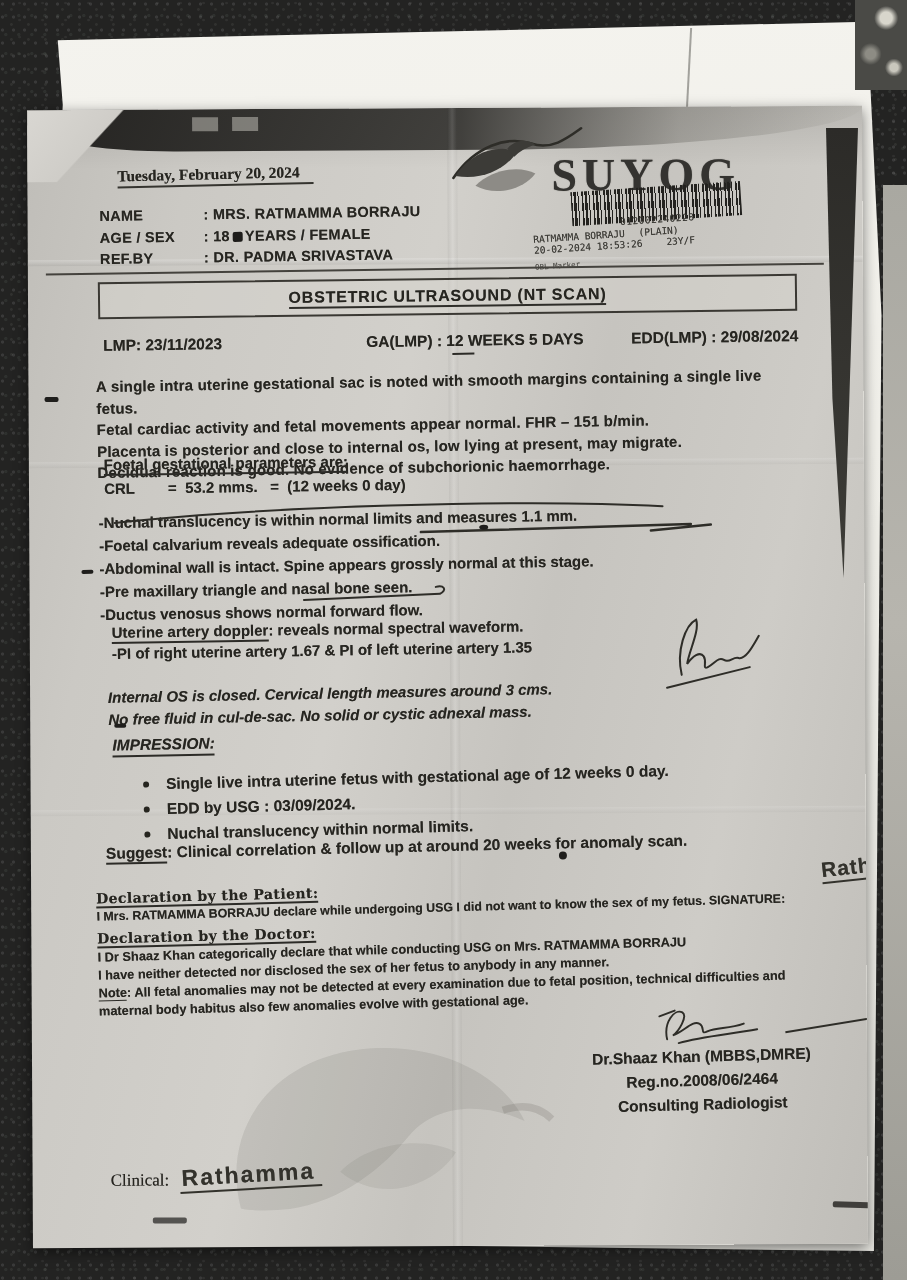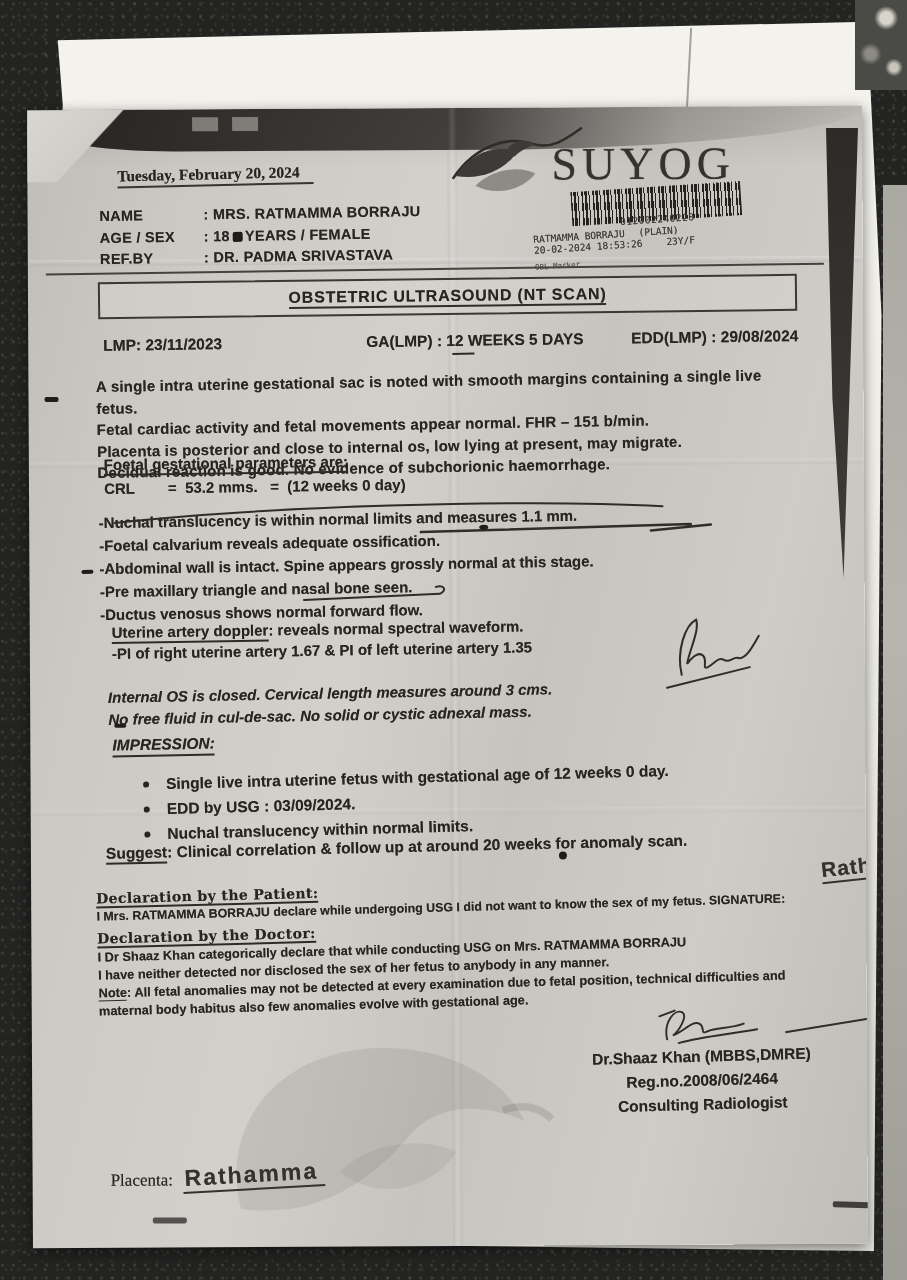--- a/index.html
+++ b/index.html
@@ -49,22 +49,22 @@
   .ink{color:#262520;text-shadow:0 0 .6px rgba(38,37,32,.55);}
   .date{position:absolute;left:90px;top:56px;font-family:"Liberation Serif",serif;
     font-weight:bold;font-size:15.5px;border-bottom:2.5px solid #35342f;
     padding:0 14px 1px 0;transform:rotate(-1deg);}
   .patient{position:absolute;left:72px;top:94px;width:430px;transform:rotate(-.6deg);}
   .p-row{display:flex;font-weight:bold;font-size:14.5px;line-height:21.5px;letter-spacing:.3px;}
   .p-label{width:104px;flex:none;}
   .blob{display:inline-block;width:10px;height:10px;background:#1d1c1a;border-radius:2px;
     margin:0 2px -1px 3px;}
   .logo{position:absolute;left:418px;top:18px;display:flex;align-items:flex-start;}
-  .wordmark{font-family:"Liberation Serif",serif;font-size:46px;font-weight:400;
-    letter-spacing:5px;color:#343330;margin:12px 0 0 -34px;text-shadow:0 0 1px rgba(40,40,36,.5);}
+  .wordmark{font-family:"Liberation Serif",serif;font-size:46px;font-weight:700;
+    letter-spacing:5px;color:#343330;margin:23px 0 0 -34px;text-shadow:0 0 1px rgba(40,40,36,.5);}
   .barcode-block{position:absolute;left:505px;top:80px;width:240px;transform:rotate(-3.5deg);
     color:#3b3a35;font-family:"DejaVu Sans Mono",monospace;}
   .bars{margin-left:40px;width:170px;height:34px;
     background:repeating-linear-gradient(90deg,#23221f 0 1.5px,transparent 1.5px 3px,#23221f 3px 5.5px,transparent 5.5px 7px,#23221f 7px 8px,transparent 8px 11px);}
   .bc-number{width:170px;margin:-7px 0 0 40px;text-align:center;font-size:9.5px;letter-spacing:.5px;}
   .bc-row{display:flex;gap:14px;font-size:9.5px;margin-top:1px;}
   .bc-row2{display:flex;gap:24px;font-size:9.5px;}
   .bc-marker{font-size:7.5px;margin-top:7px;opacity:.8;}
   .rule1{position:absolute;left:18px;top:160px;width:778px;border-top:2.5px solid #44423d;
     transform:rotate(-.5deg);}
@@ -276,21 +276,21 @@
     </svg>
     <div class="stray-line"></div>
 
     <div class="signoff">
       <div>Dr.Shaaz Khan (MBBS,DMRE)</div>
       <div>Reg.no.2008/06/2464</div>
       <div>Consulting Radiologist</div>
     </div>
 
     <div class="received">
-      <span class="lab">Placenta:</span>
+      <span class="lab">Clinical:</span>
       <span class="received-sig">Rathamma</span>
     </div>
 
     <div class="speck" style="left:16px;top:287px;width:14px;height:5px"></div>
     <div class="speck" style="left:52px;top:460px;width:12px;height:4px"></div>
     <div class="speck" style="left:84px;top:614px;width:12px;height:4px"></div>
     <div class="speck" style="left:450px;top:417px;width:9px;height:5px;border-radius:50%"></div>
     <div class="speck" style="left:528px;top:744px;width:8px;height:8px;border-radius:50%"></div>
     <div class="speck" style="left:800px;top:1096px;width:48px;height:6px;opacity:.8;transform:rotate(2deg)"></div>
     <div class="speck" style="left:120px;top:1108px;width:34px;height:6px;opacity:.7"></div>

